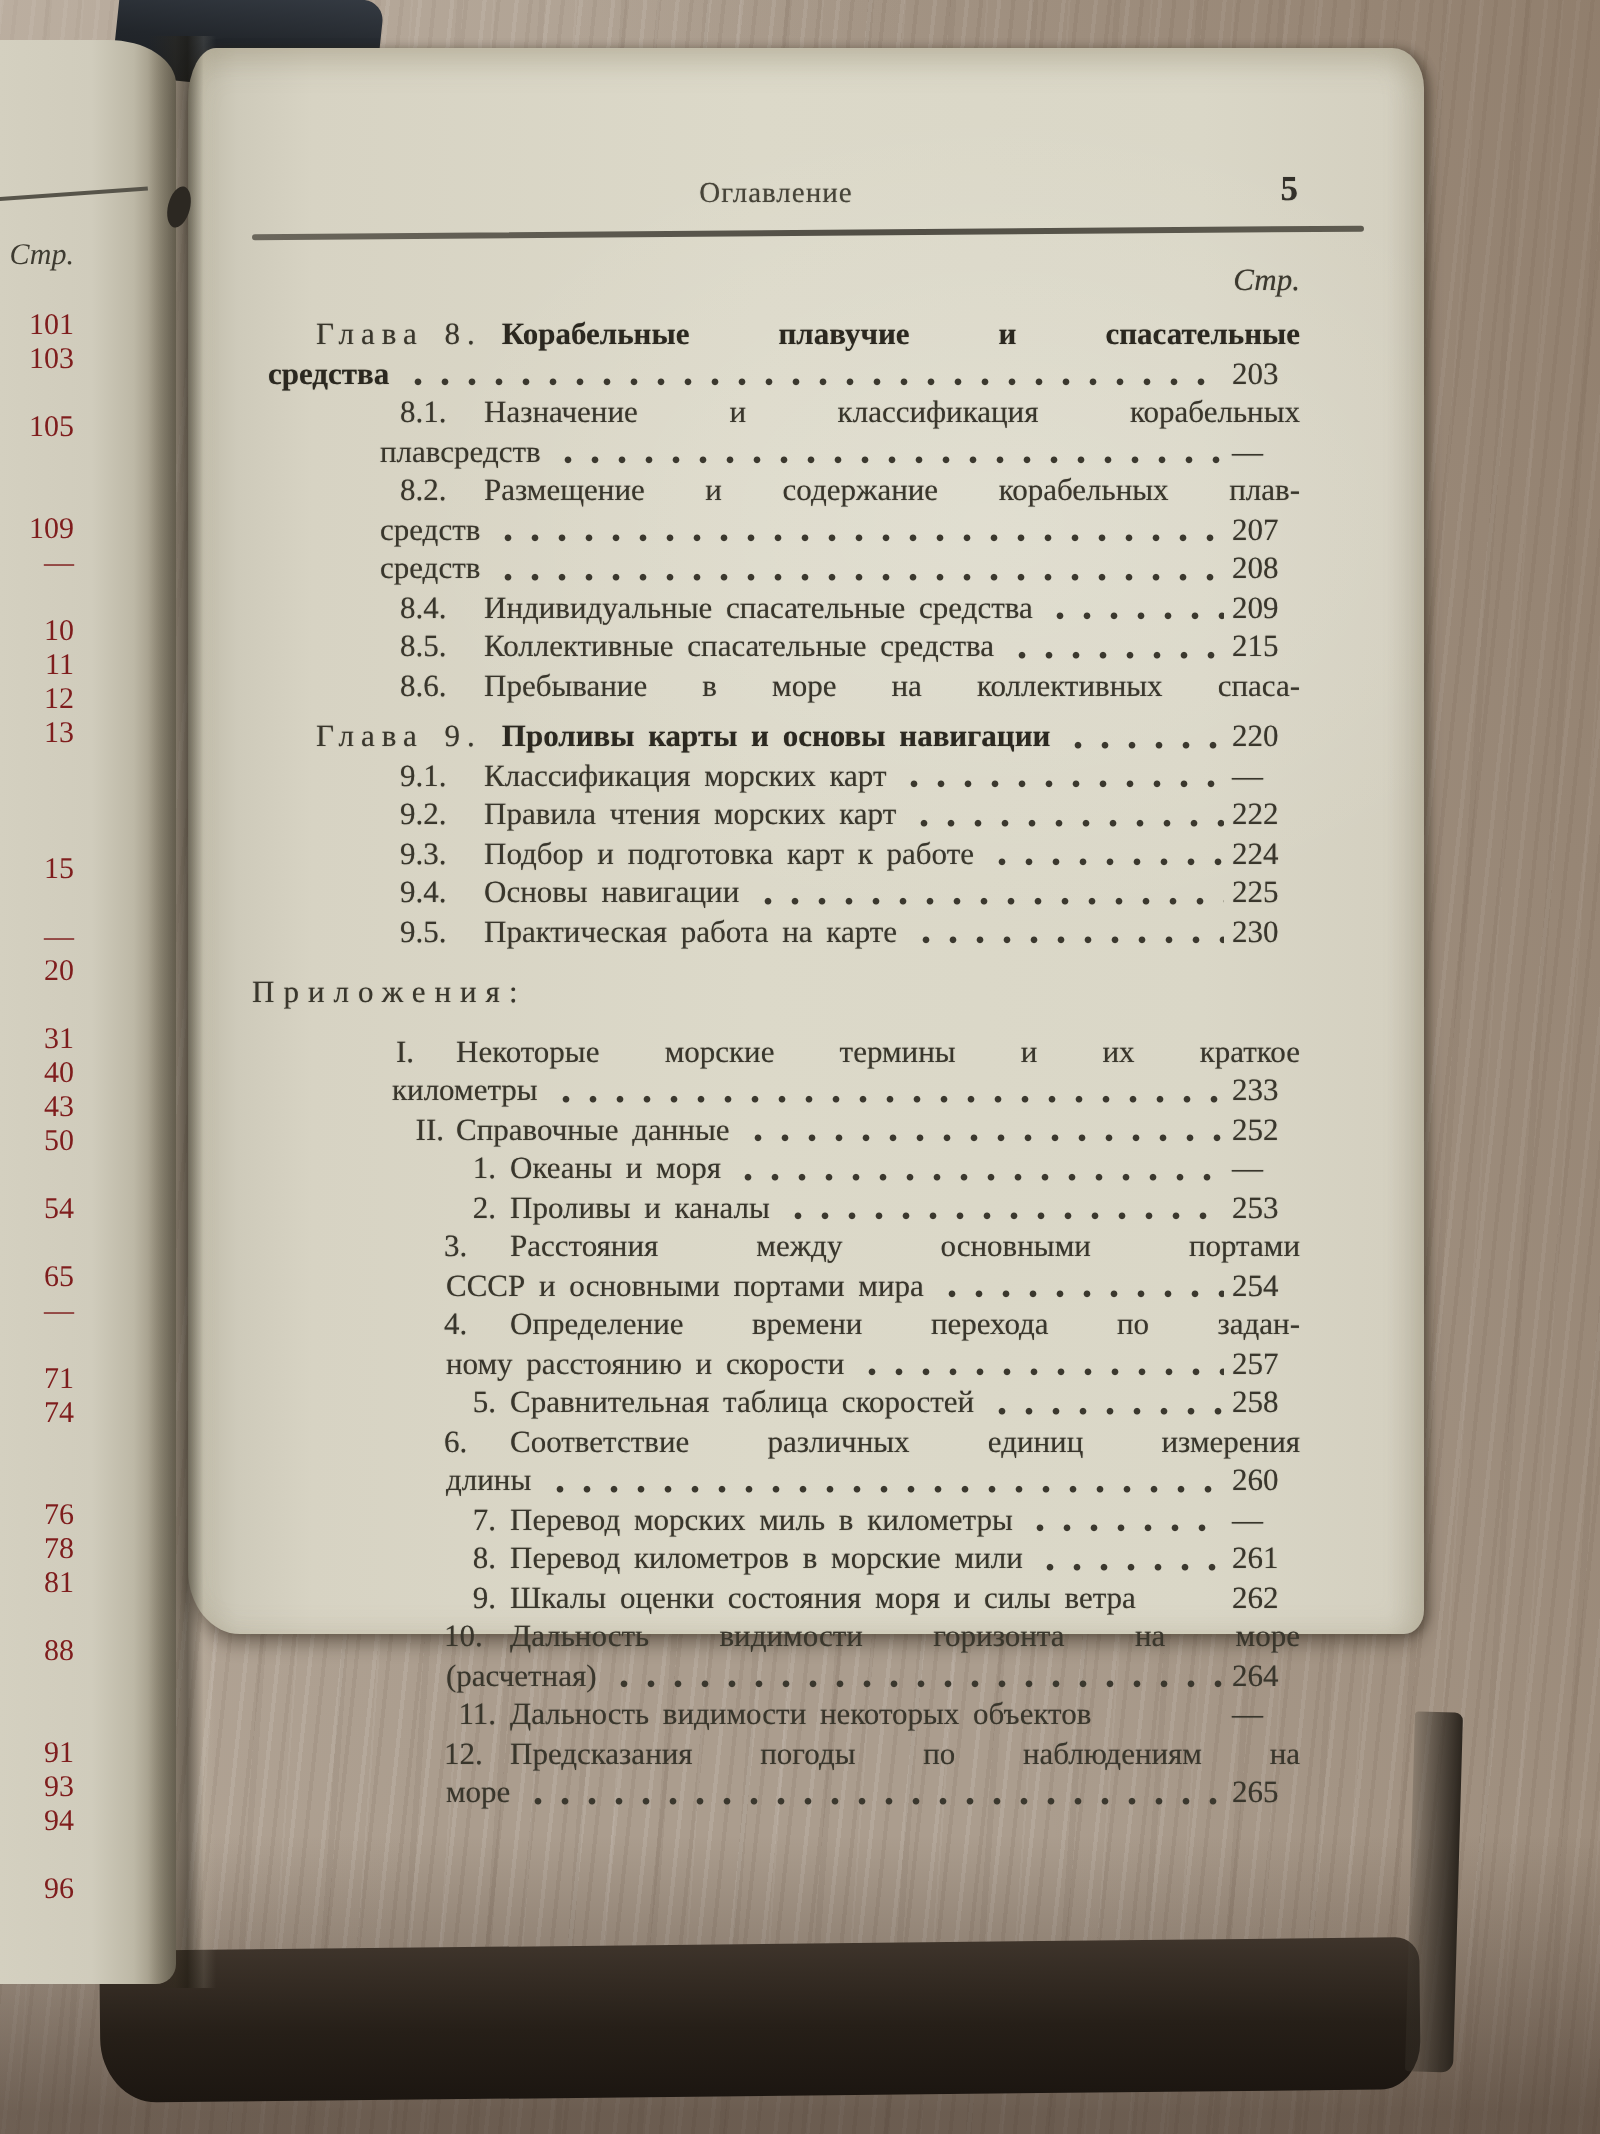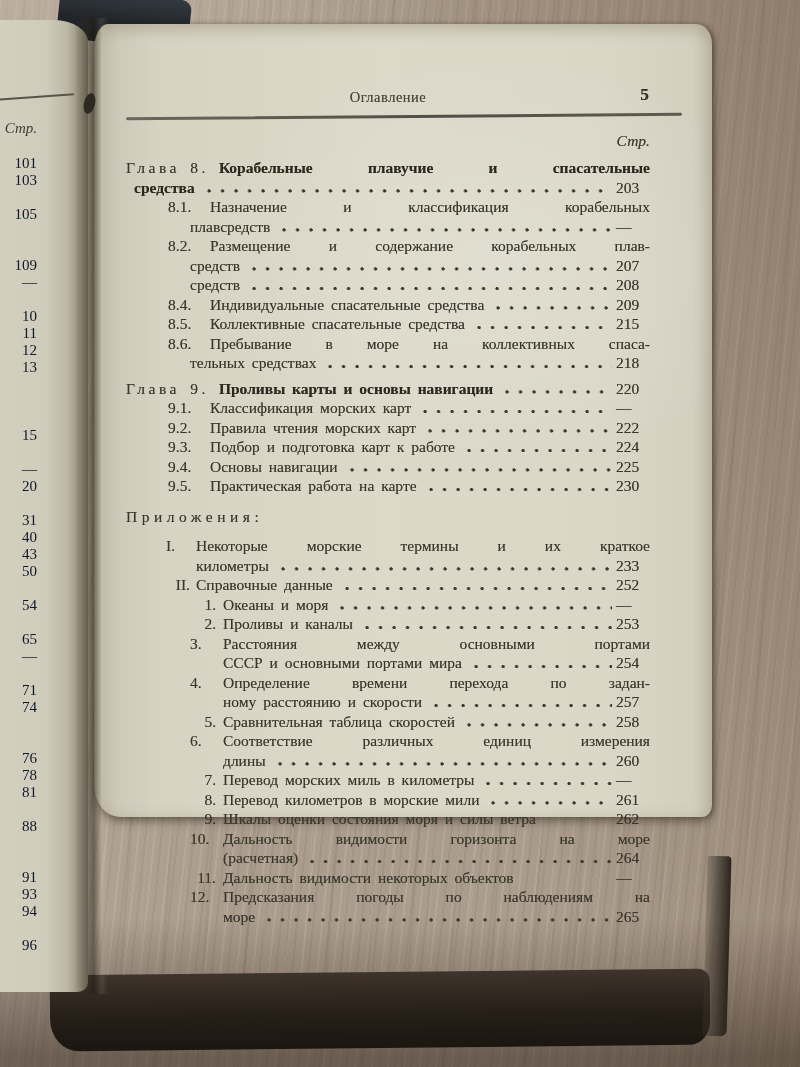--- a/index.html
+++ b/index.html
@@ -30,21 +30,21 @@
     border-radius:2px 4px 6px 2px;}
   
   .left-page{position:absolute;left:0;top:20px;width:88px;height:972px;z-index:3;
     background:linear-gradient(90deg,#d4d0c0 0%,#d0ccbc 52%,#bdb8a6 76%,#9b9481 90%,#837c6c 100%);
     border-radius:0 34px 10px 0/0 22px 10px 0;}
   .lp-rule{position:absolute;left:-4px;top:96px;width:78px;height:2px;background:#57544a;
     transform:rotate(-4deg);z-index:4;}
   .lp-str{position:absolute;left:0;top:120px;width:37px;z-index:4;text-align:right;
     font-style:italic;font-size:15px;color:#3e3b31;}
   .lp-nums{position:absolute;left:0;top:155px;width:37px;z-index:4;text-align:right;
-    font-size:15px;line-height:17px;color:#0f172a;}
+    font-size:15px;line-height:17px;color:#7f1d1d;}
   .lp-nums div{height:17px;}
   
   .gutter{position:absolute;left:74px;top:18px;width:34px;height:976px;z-index:5;
     background:linear-gradient(90deg, rgba(40,34,22,0) 0%, rgba(48,42,28,.35) 40%,
       rgba(30,26,16,.48) 58%, rgba(215,210,190,.12) 82%, rgba(0,0,0,0) 100%);
     pointer-events:none;}
   .gutter-mark{position:absolute;left:84px;top:93px;width:11px;height:21px;z-index:6;
     background:#2c2822;border-radius:50%;transform:rotate(14deg);}
   
   .right-page{position:absolute;left:94px;top:24px;width:618px;height:793px;z-index:4;
@@ -67,21 +67,21 @@
     background:linear-gradient(90deg,#6b675c,#514e45 55%,#5e5b50);transform:rotate(-.45deg);}
   .col-header{margin-top:13px;text-align:right;font-style:italic;font-size:15.5px;color:#3c392f;}
   .toc{margin-top:8px;}
   .entry{margin:0;}
   .entry.chapter{margin-top:6px;}
   .entry.heading{margin-top:11px;margin-bottom:10px;}
   .line{padding-left:0;}
   .jline{display:block;text-align:justify;text-align-last:justify;}
   .line.last{display:flex;align-items:baseline;}
   .line.last .txt{white-space:nowrap;}
-  .num{display:inline-block;flex-shrink:0;}
+  .num{display:inline-block;flex-shrink:0;margin-left:32px;}
   .bold{font-weight:bold;color:#2b2820;}
   
   .entry.chapter .line{padding-left:0;}
   .entry.chapter .line.cont{padding-left:8px;}
   .entry.chapter .num{letter-spacing:3.5px;margin-right:10px;width:auto;}
   .entry.sub .line{padding-left:42px;}
   .entry.sub .num{width:42px;}
   .entry.sub .line.cont{padding-left:64px;}
   .entry.roman .line{padding-left:40px;}
   .entry.roman .num{width:24px;text-align:right;margin-right:6px;}
@@ -210,25 +210,20 @@
           <div class="entry sub">
             <div class="line last">
               <span class="num">8.5.</span>
               <span class="txt">Коллективные спасательные средства</span>
               <span class="leader"></span>
               <span class="pg">215</span>
             </div>
           </div>
           <div class="entry sub">
             <div class="line jline"><span class="num">8.6.</span><span class="txt">Пребывание в море на коллективных спаса-</span></div>
-            <div class="line last cont">
-              <span class="txt">тельных средствах</span>
-              <span class="leader"></span>
-              <span class="pg">218</span>
-            </div>
           </div>
           <div class="entry chapter">
             <div class="line last">
               <span class="num">Глава 9.</span>
               <span class="txt bold">Проливы карты и основы навигации</span>
               <span class="leader"></span>
               <span class="pg">220</span>
             </div>
           </div>
           <div class="entry sub">

